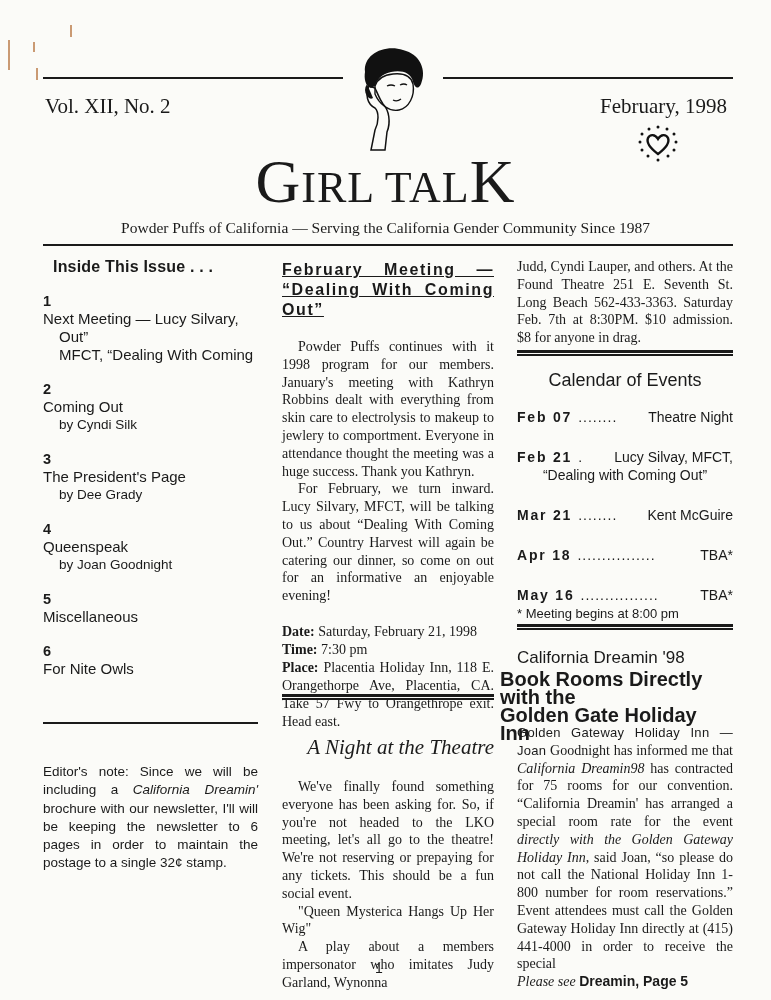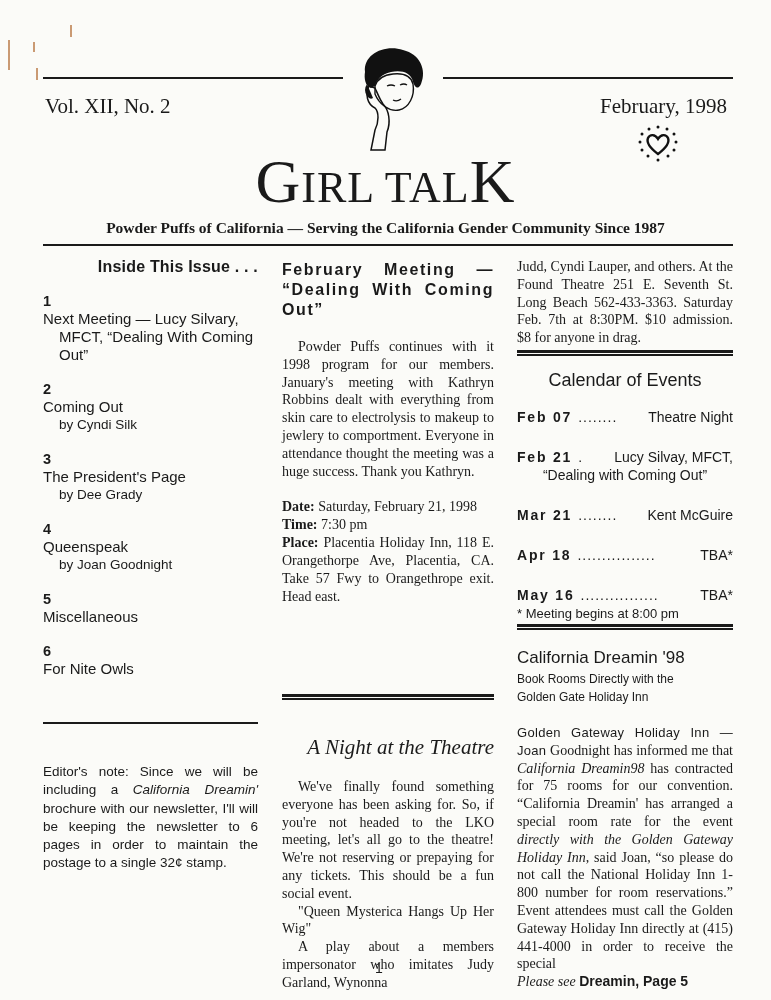--- a/index.html
+++ b/index.html
@@ -18,56 +18,56 @@
     .stain { position: absolute; width: 2px; background: #b5713a; opacity: .7; }
 
     
     .vol { left: 45px; top: 94px; font-size: 21px; }
     .date { right: 44px; top: 94px; font-size: 21px; }
     .title {
       left: 0; width: 771px; top: 150px; text-align: center;
       font-size: 44px; letter-spacing: 1px; line-height: 1;
     }
     .title .big { font-size: 62px; }
-    .tagline { left: 0; width: 771px; top: 219px; text-align: center; font-size: 15.5px; font-weight: bold; }
+    .tagline { left: 0; width: 771px; top: 219px; text-align: center; font-size: 15.5px; }
     .logo { left: 345px; top: 42px; width: 90px; height: 110px; }
     .heart { left: 636px; top: 124px; width: 44px; height: 40px; }
 
     
     .col-left { left: 43px; top: 258px; width: 215px; }
-    .toc-title { font-family: "Liberation Sans", sans-serif; font-weight: bold; font-size: 16px; margin: 0 0 16px 10px; letter-spacing: .2px; text-align: right; }
+    .toc-title { font-family: "Liberation Sans", sans-serif; font-weight: bold; font-size: 16px; margin: 0 0 16px 10px; letter-spacing: .2px; }
     .toc-item { font-family: "Liberation Sans", sans-serif; font-size: 15px; line-height: 18px; margin-bottom: 16px; }
     .toc-num { font-weight: bold; font-size: 14.5px; }
     .toc-label .indent, .toc-author { padding-left: 16px; }
     .toc-author { font-size: 13.5px; }
     .editor-note { left: 43px; top: 763px; width: 215px; font-family: "Liberation Sans", sans-serif; font-size: 13.5px; line-height: 18.3px; text-align: justify; }
 
     
     .col-mid { left: 282px; top: 260px; width: 212px; }
-    .headline { font-family: "Liberation Sans", sans-serif; font-weight: bold; font-size: 16px; line-height: 20px; letter-spacing: 1.6px; text-align: justify; text-align-last: left; margin: 0 0 18px 0; }
+    .headline { font-family: "Liberation Sans", sans-serif; font-weight: bold; font-size: 16px; line-height: 20px; letter-spacing: 1.6px; text-align: justify; text-align-last: left; margin: 0 0 18px 0; text-decoration: underline; }
     .body { font-size: 14px; line-height: 17.8px; text-align: justify; }
     .body p { margin: 0; text-indent: 16px; }
     .details { margin-top: 18px; font-size: 14px; line-height: 18px; text-align: justify; }
     .details b { font-weight: bold; }
     .theatre-title { left: 282px; top: 735px; width: 212px; text-align: right; font-family: "Liberation Serif", serif; font-style: italic; font-size: 21px; }
     .theatre-body { left: 282px; top: 778px; width: 212px; }
     .page-num { left: 375px; top: 960px; font-family: "Liberation Sans", sans-serif; font-size: 14px; }
 
     
     .col-right { left: 517px; top: 258px; width: 216px; }
     .cal-title { left: 517px; top: 370px; width: 216px; text-align: center; font-family: "Liberation Sans", sans-serif; font-size: 18px; }
     .cal-list { left: 517px; top: 408px; width: 216px; font-family: "Liberation Sans", sans-serif; }
     .cal-row { display: flex; align-items: baseline; font-size: 14px; margin-bottom: 16px; line-height: 18px; }
     .cal-date { font-weight: bold; letter-spacing: 1.8px; font-size: 14px; white-space: nowrap; }
     .cal-dots { flex: 1; padding: 0 6px; letter-spacing: 1px; white-space: nowrap; overflow: hidden; }
     .cal-event { white-space: nowrap; margin-left: 20px; }
     .cal-sub { text-align: center; font-size: 14px; margin-top: -16px; margin-bottom: 16px; line-height: 18px; }
     .cal-note { font-size: 13px; margin-top: -14px; }
     .dream-title { left: 517px; top: 648px; width: 216px; font-family: "Liberation Sans", sans-serif; font-size: 17px; }
-    .dream-sub { left: 517px; top: 670px; width: 216px; font-family: "Liberation Sans", sans-serif; font-size: 12px; line-height: 18px; }
+    .dream-sub { left: 500px; top: 670px; width: 216px; font-family: "Liberation Sans", sans-serif; font-size: 20px; line-height: 18px; font-weight: bold; }
     .dream-body { left: 517px; top: 724px; width: 216px; font-size: 14px; line-height: 17.8px; text-align: justify; }
     .dream-body .lead { font-family: "Liberation Sans", sans-serif; font-size: 13px; letter-spacing: .3px; }
     .dream-body i { font-style: italic; }
     .dream-body .see-ref { font-family: "Liberation Sans", sans-serif; font-weight: bold; font-style: normal; }
   </style>
 </head>
 <body>
 
 <div class="stain" style="left:8px; top:40px; height:30px;"></div>
 <div class="stain" style="left:33px; top:42px; height:10px;"></div>
@@ -113,22 +113,22 @@
 
 <div class="abs tagline">Powder Puffs of California — Serving the California Gender Community Since 1987</div>
 <div class="rule" style="left:43px; top:244px; width:690px;"></div>
 
 <div class="abs col-left">
   <div class="toc-title">Inside This Issue . . .</div>
 
   <div class="toc-item">
     <div class="toc-num">1</div>
     <div>Next Meeting — Lucy Silvary,</div>
+    <div style="padding-left:16px">Out”</div>
     <div style="padding-left:16px">MFCT, “Dealing With Coming</div>
-    <div style="padding-left:16px">Out”</div>
   </div>
 
   <div class="toc-item">
     <div class="toc-num">2</div>
     <div>Coming Out</div>
     <div class="toc-author">by Cyndi Silk</div>
   </div>
 
   <div class="toc-item">
     <div class="toc-num">3</div>
@@ -153,20 +153,21 @@
   </div>
 </div>
 <div class="rule" style="left:43px; top:722px; width:215px;"></div>
 
 <div class="abs editor-note"><span>Editor's note: Since we will be including a </span><i>California Dreamin'</i><span> brochure with our newsletter, I'll will be keeping the newsletter to 6 pages in order to maintain the postage to a single 32¢ stamp.</span></div>
 
 <div class="abs col-mid">
   <div class="headline">February Meeting — “Dealing With Coming Out”</div>
   <div class="body">
     <p>Powder Puffs continues with it 1998 program for our members. January's meeting with Kathryn Robbins dealt with everything from skin care to electrolysis to makeup to jewlery to comportment. Everyone in attendance thought the meeting was a huge success. Thank you Kathryn.</p>
+    <p>For February, we turn inward. Lucy Silvary, MFCT, will be talking to us about “Dealing With Coming Out.” Country Harvest will again be catering our dinner, so come on out for an informative an enjoyable evening!</p>
   </div>
   <div class="details">
     <div><b>Date:</b><span> Saturday, February 21, 1998</span></div>
     <div><b>Time:</b><span> 7:30 pm</span></div>
     <div><b>Place:</b><span> Placentia Holiday Inn, 118 E. Orangethorpe Ave, Placentia, CA. Take 57 Fwy to Orangethrope exit. Head east.</span></div>
   </div>
 </div>
 <div class="double-rule" style="left:282px; top:694px; width:212px;"></div>
 
 <div class="abs theatre-title">A Night at the Theatre</div>

